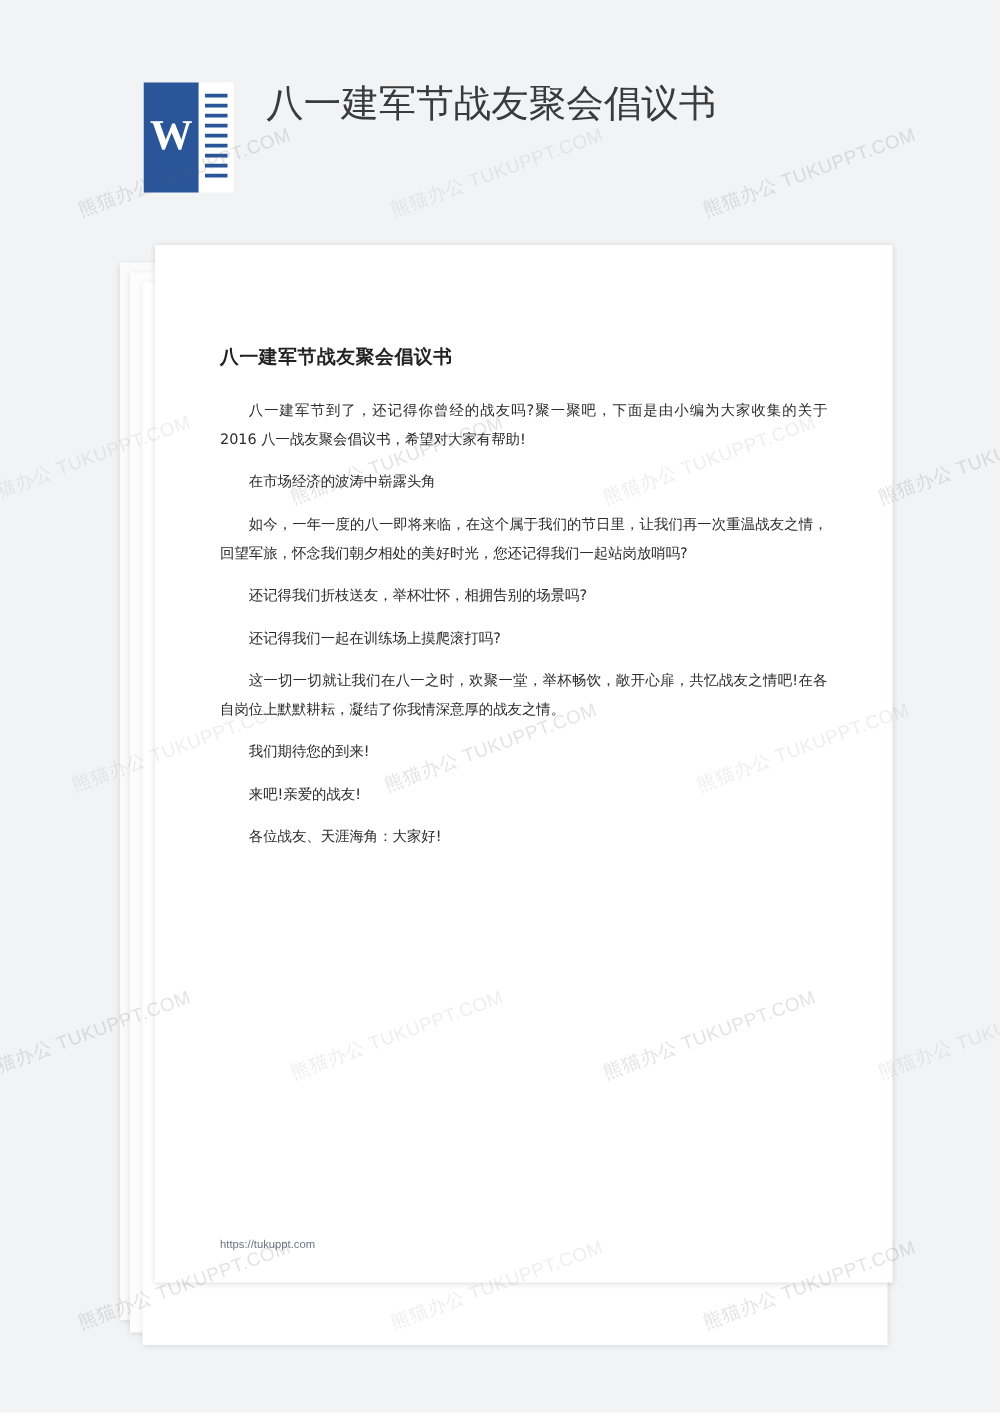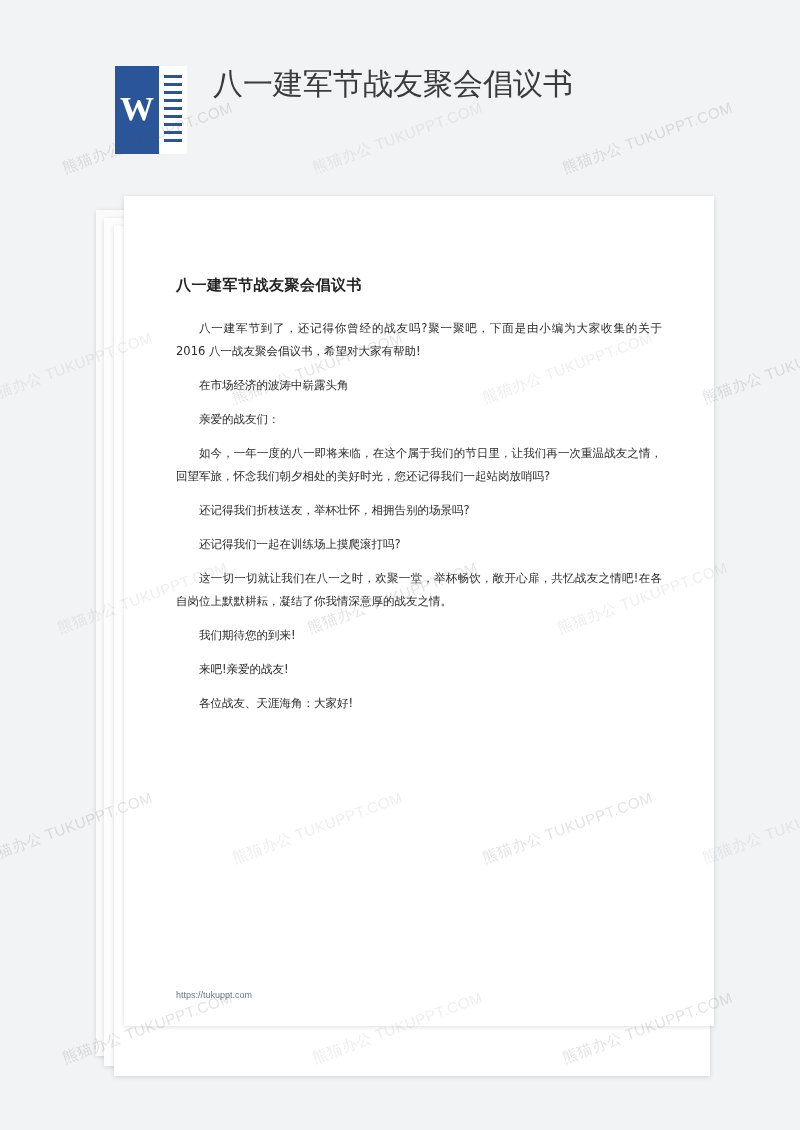--- a/index.html
+++ b/index.html
@@ -178,21 +178,20 @@
   <div class="sheet back3"></div>
   <div class="sheet back2"></div>
   <div class="sheet back1"></div>
 
   <div class="sheet front">
     <div class="page-inner">
       <div class="page-title">八一建军节战友聚会倡议书</div>
 
       <p class="para indent">八一建军节到了，还记得你曾经的战友吗?聚一聚吧，下面是由小编为大家收集的关于 2016 八一战友聚会倡议书，希望对大家有帮助!</p>
       <p class="para indent">在市场经济的波涛中崭露头角</p>
-      <p class="para indent">亲爱的战友们：</p>
       <p class="para indent">如今，一年一度的八一即将来临，在这个属于我们的节日里，让我们再一次重温战友之情，回望军旅，怀念我们朝夕相处的美好时光，您还记得我们一起站岗放哨吗?</p>
       <p class="para indent">还记得我们折枝送友，举杯壮怀，相拥告别的场景吗?</p>
       <p class="para indent">还记得我们一起在训练场上摸爬滚打吗?</p>
       <p class="para indent">这一切一切就让我们在八一之时，欢聚一堂，举杯畅饮，敞开心扉，共忆战友之情吧!在各自岗位上默默耕耘，凝结了你我情深意厚的战友之情。</p>
       <p class="para indent">我们期待您的到来!</p>
       <p class="para indent">来吧!亲爱的战友!</p>
       <p class="para indent">各位战友、天涯海角：大家好!</p>
 
       <div class="footer-url">https://tukuppt.com</div>
     </div>

